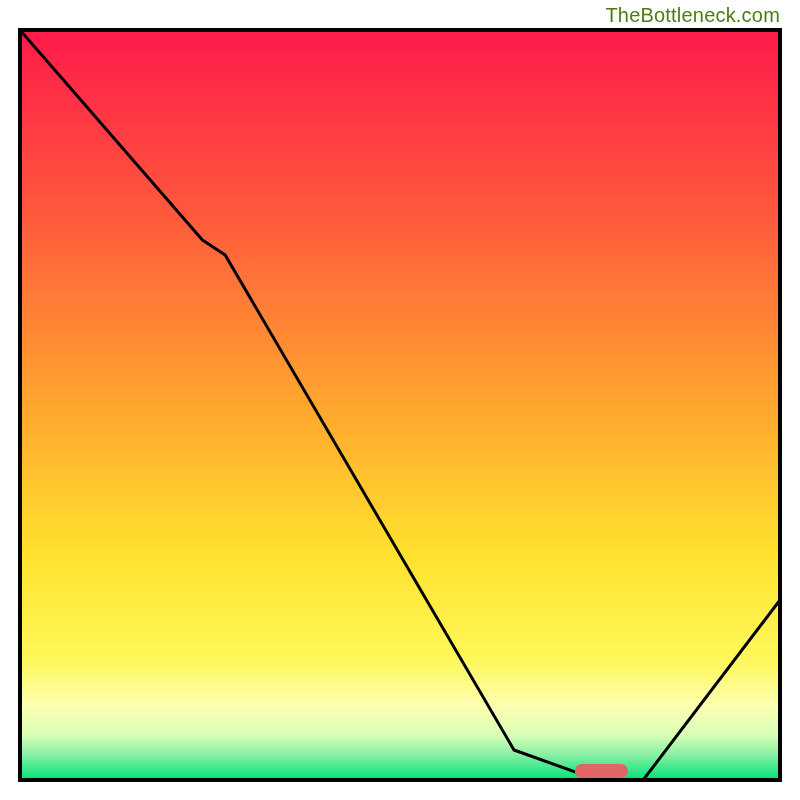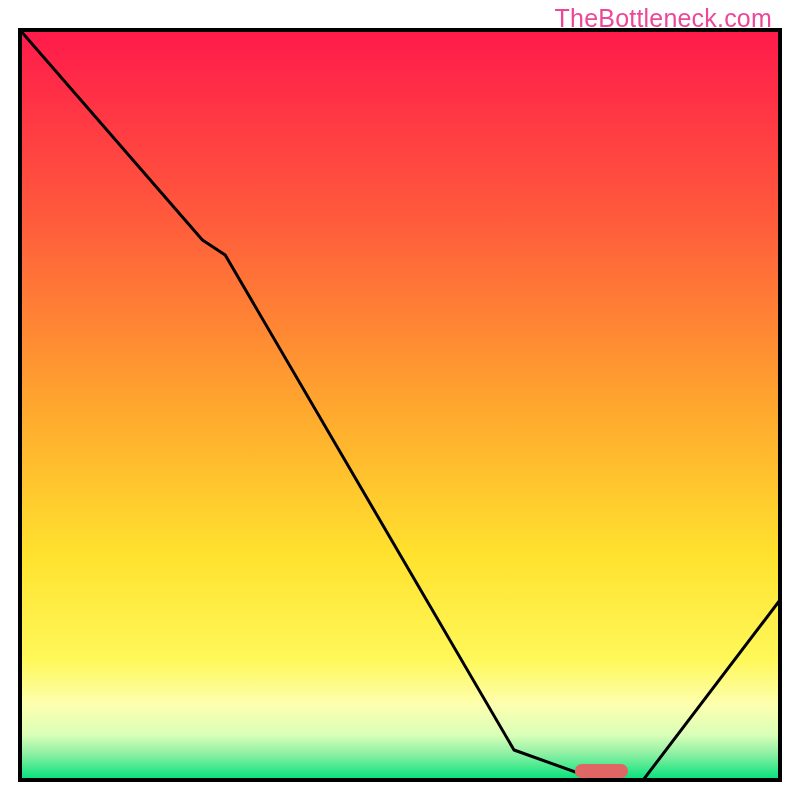--- a/index.html
+++ b/index.html
@@ -11,24 +11,24 @@
     font-family: -apple-system, BlinkMacSystemFont, "Segoe UI", Arial, sans-serif;
   }
   #wrap {
     position: relative;
     width: 800px;
     height: 800px;
   }
   #watermark {
     position: absolute;
     top: 4px;
-    right: 28px;
-    font-size: 25px;
+    right: 20px;
+    font-size: 20px;
     font-weight: 400;
-    color: #ec4899;
+    color: #4d7c0f;
     letter-spacing: 0.2px;
   }
   svg { display: block; }
 </style>
 </head>
 <body>
 
 <div id="wrap">
   <div id="watermark">TheBottleneck.com</div>
 

